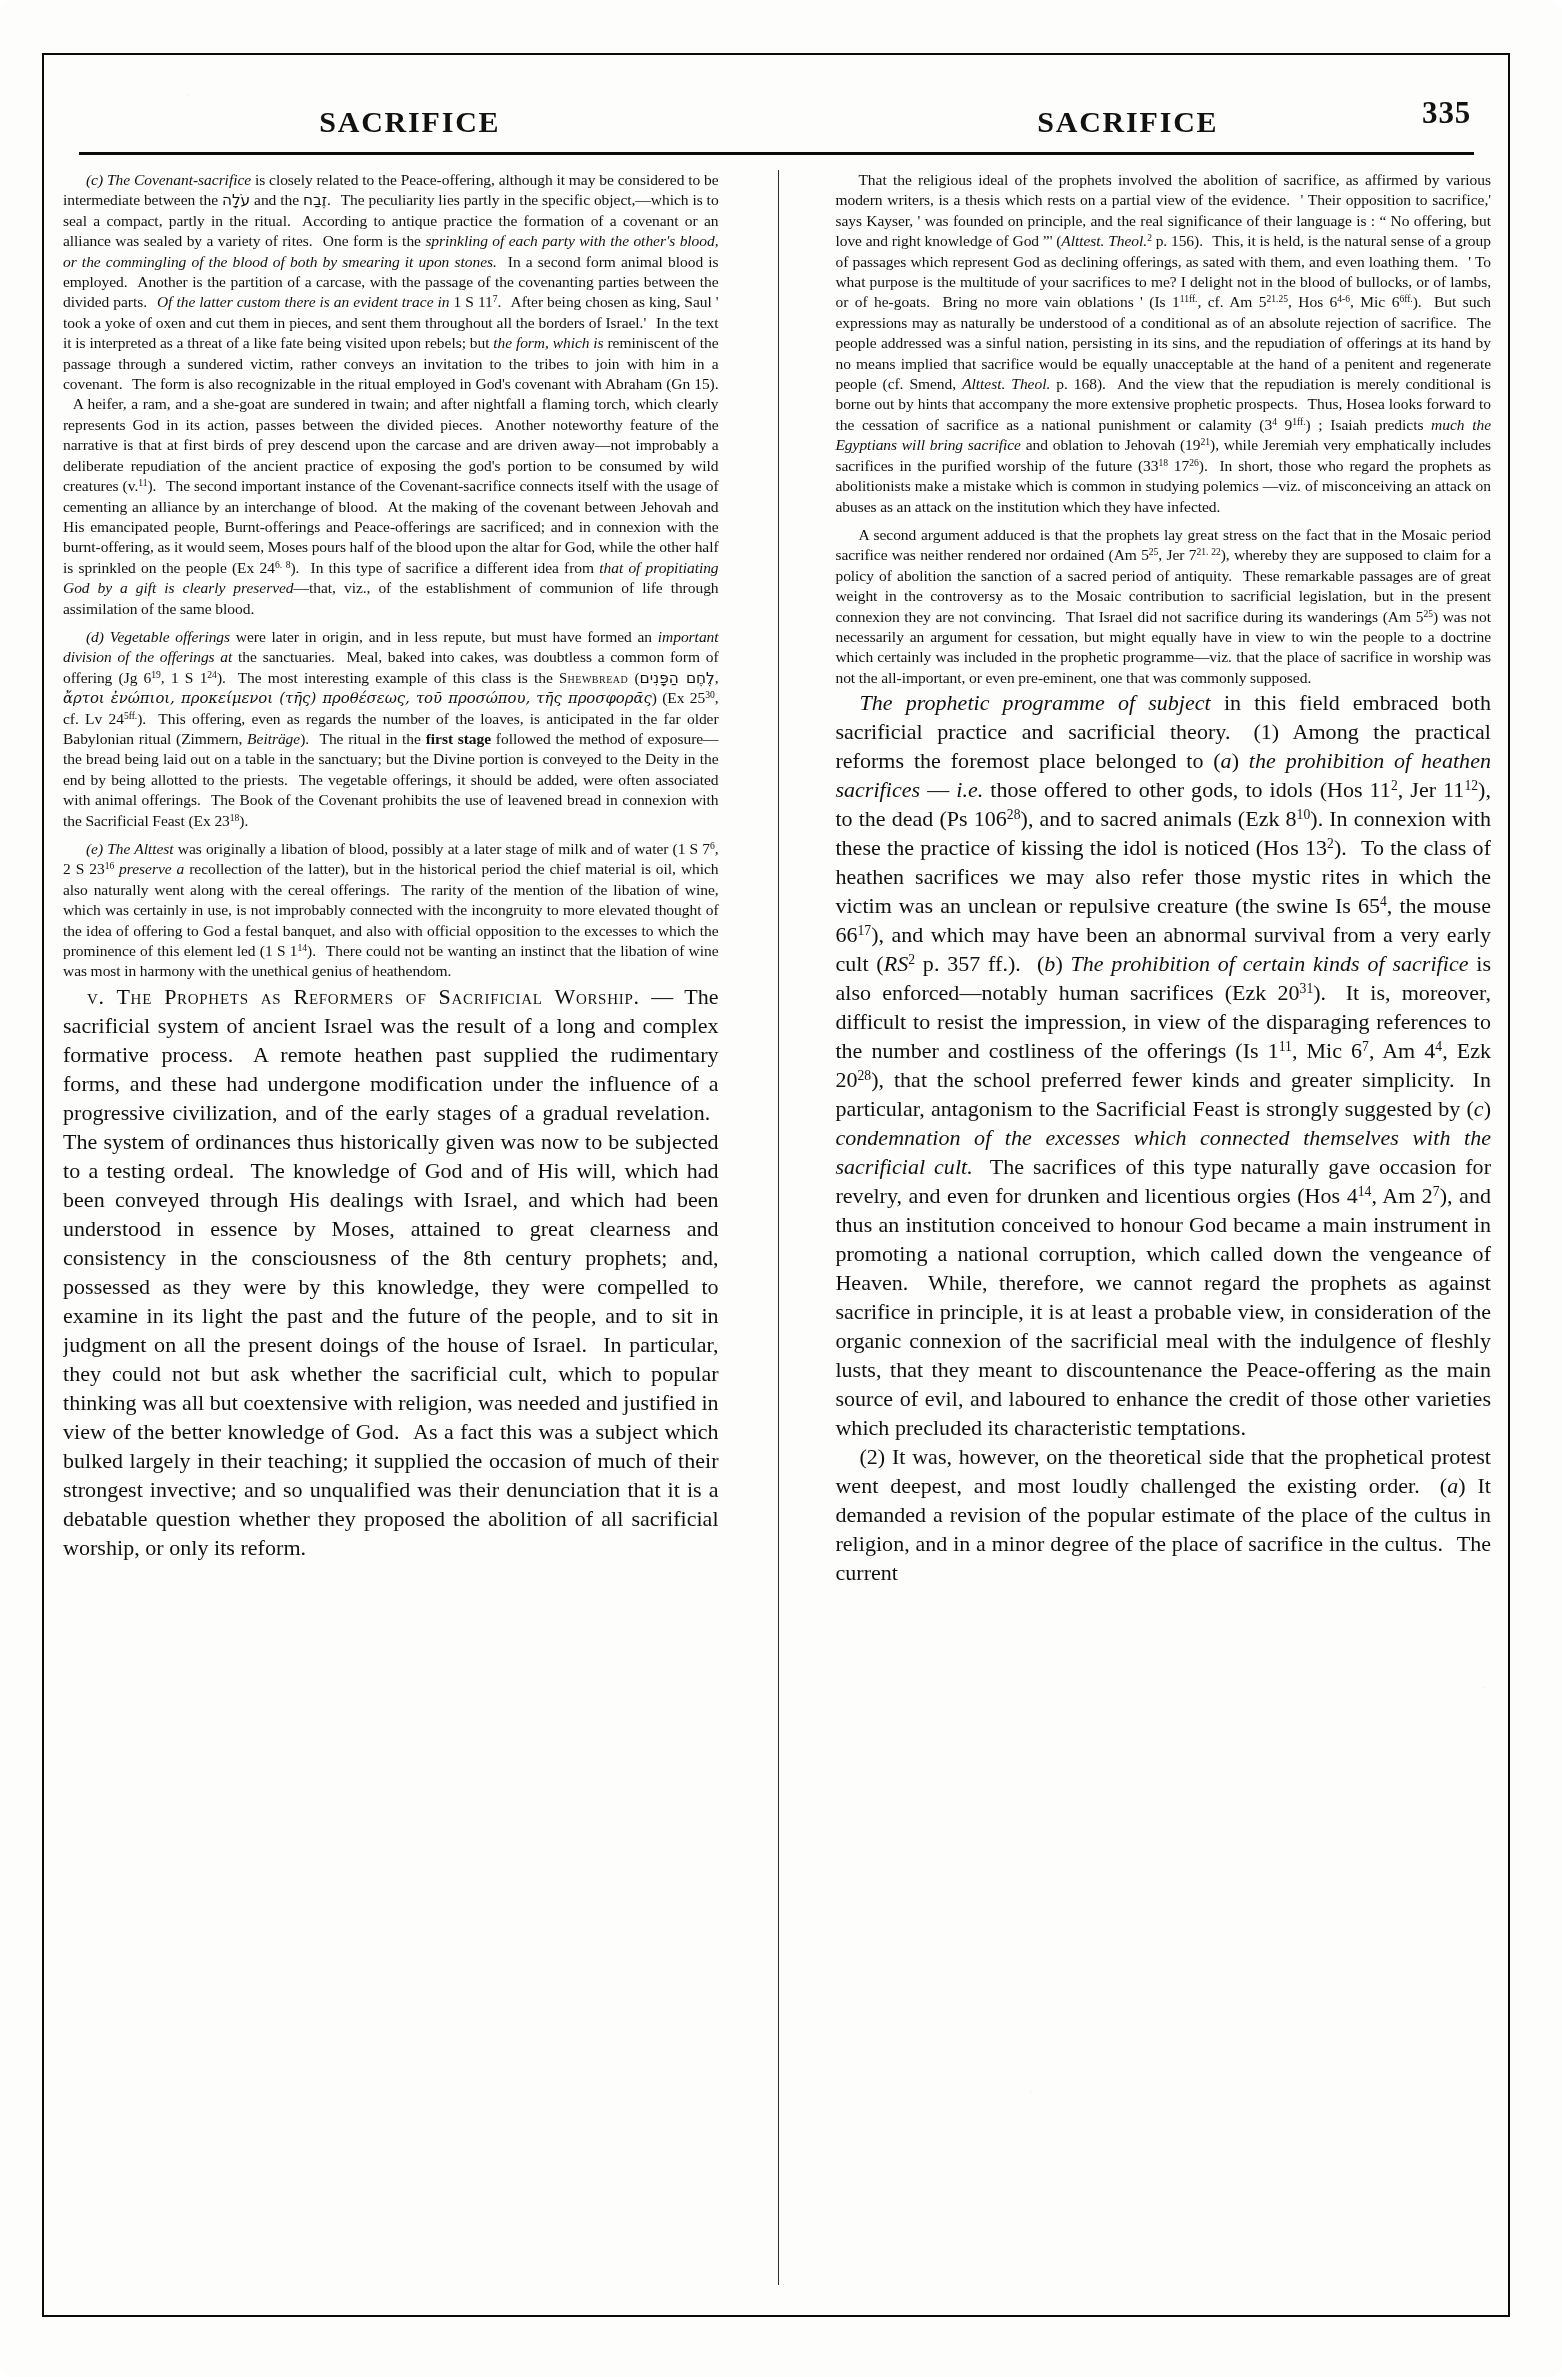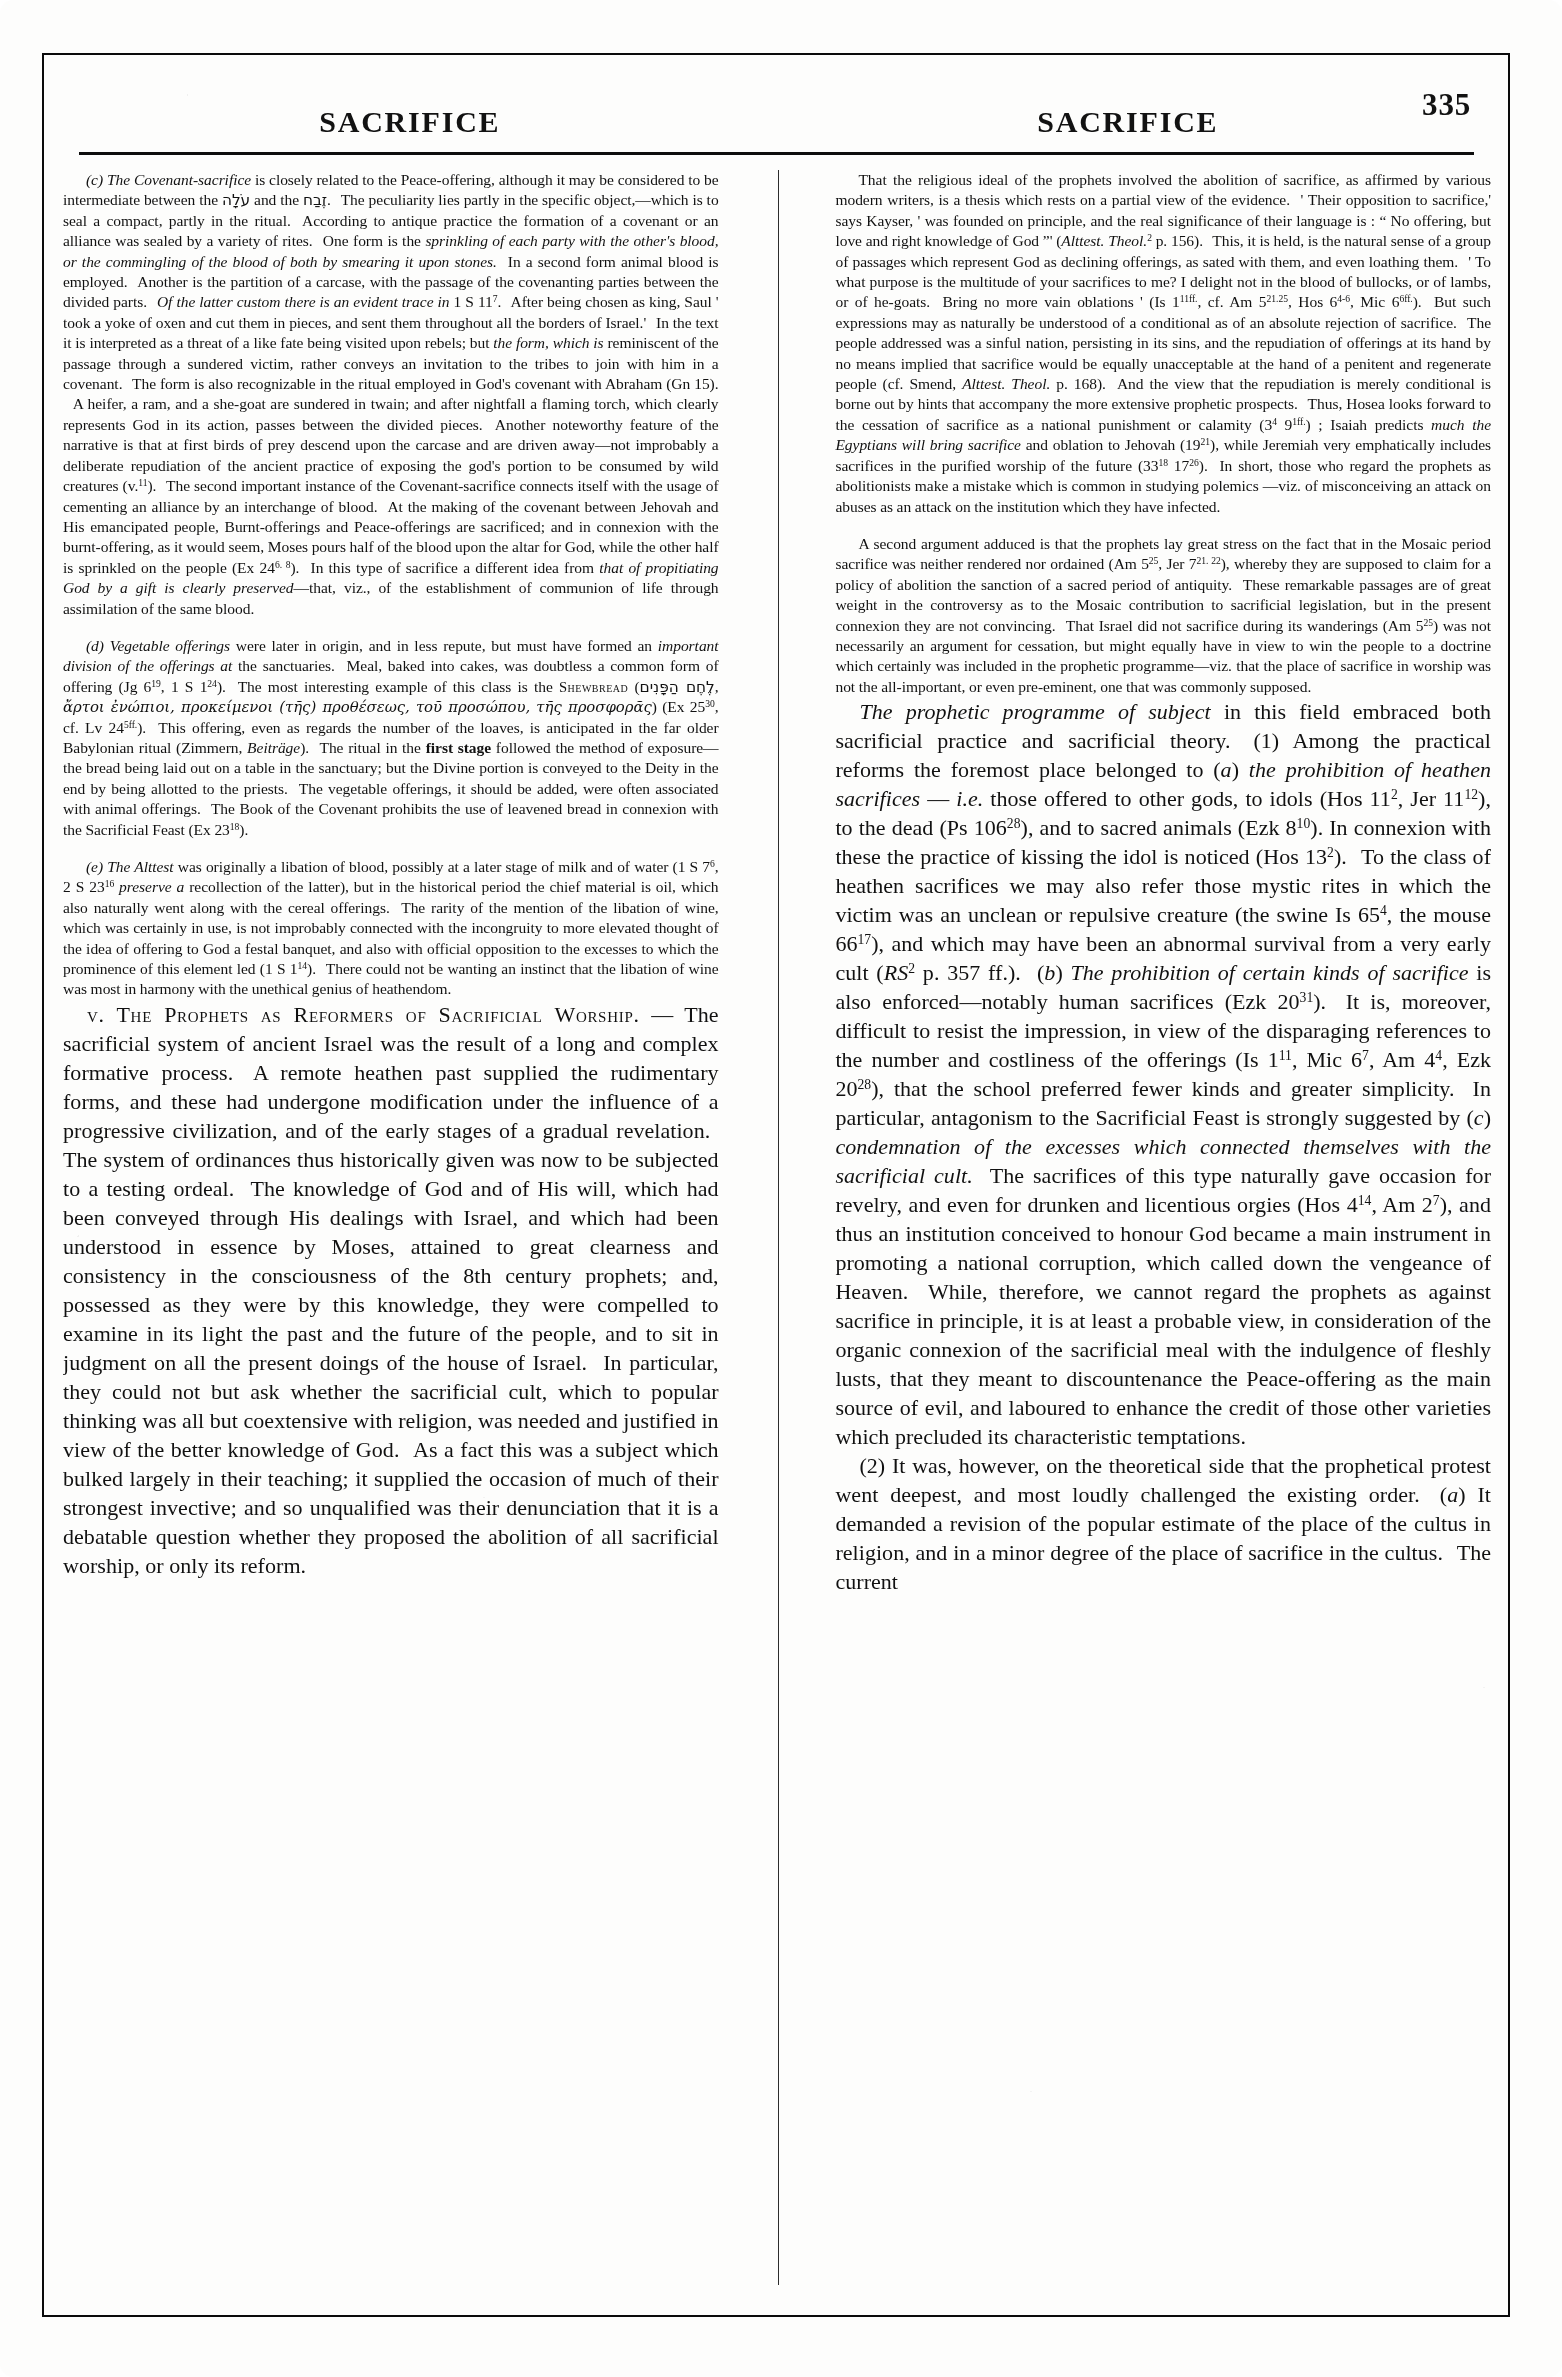--- a/index.html
+++ b/index.html
@@ -66,21 +66,21 @@
   .rh-word {
     font-family: "Liberation Serif", "DejaVu Serif", serif;
     font-size: 30px;
     letter-spacing: 1.8px;
     font-weight: 700;
     color: #121212;
   }
   .rh-folio {
     position: absolute;
     right: 23px;
-    bottom: 16px;
+    bottom: 8px;
     font-size: 31px;
     font-weight: 700;
     letter-spacing: 0.8px;
     color: #121212;
   }
 
   
   .headrule {
     position: absolute;
     left: 79px;
@@ -126,21 +126,21 @@
     color: #111111;
   }
 
   
   .petit p {
     font-size: 15.5px;
     line-height: 20.4px;
     letter-spacing: -0.04px;
     word-spacing: -0.2px;
   }
-  .petit p + p { margin-top: 17px; }
+  .petit p + p { margin-top: 8px; }
   .petit .ind { text-indent: 23px; }
 
   
   .body p {
     font-size: 22px;
     line-height: 29px;
     letter-spacing: 0.04px;
   }
   .body .ind { text-indent: 24px; }
 

